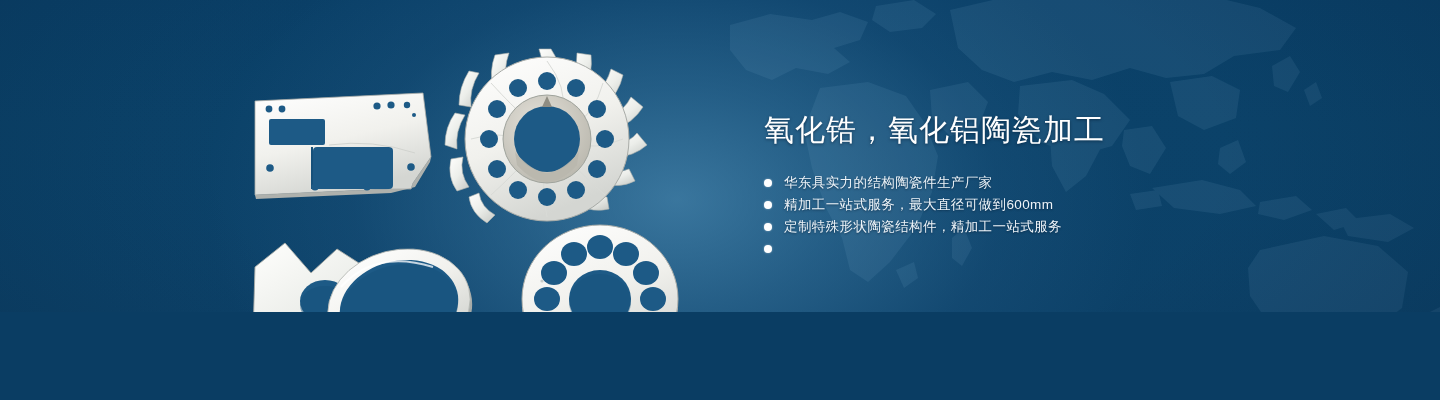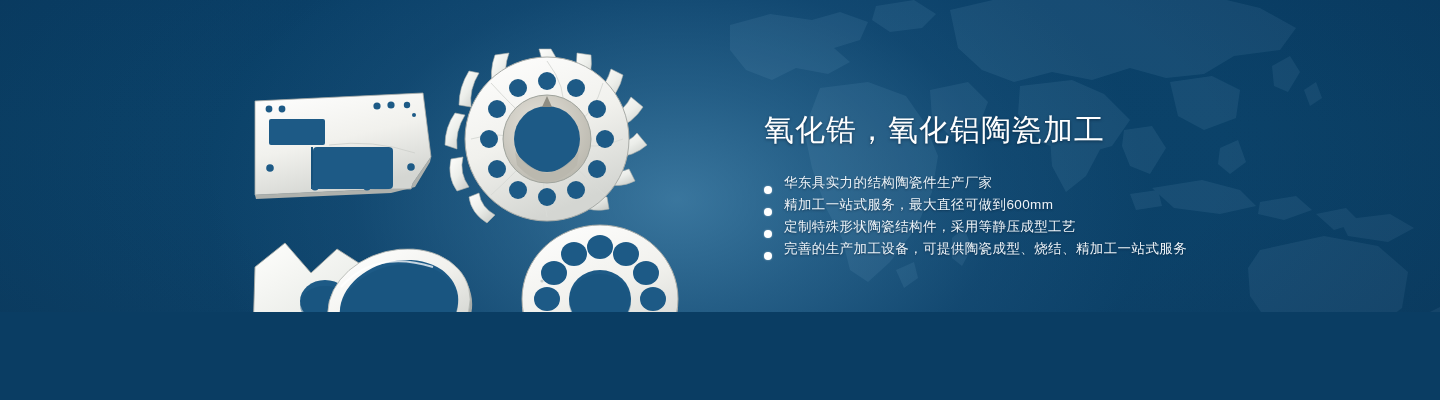--- a/index.html
+++ b/index.html
@@ -82,21 +82,21 @@
     font-weight: normal;
     text-shadow: 0 1px 3px rgba(0,20,40,0.55);
   }
   .bullets {
     list-style: none;
     margin: 0;
     padding: 0;
   }
   .bullet-row {
     display: flex;
-    align-items: flex-end;
+    align-items: center;
     height: 22px;
     margin-bottom: 0px;
   }
   .dot {
     width: 8px;
     height: 8px;
     border-radius: 50%;
     background: #ffffff;
     flex: 0 0 auto;
     margin-right: 12px;
@@ -316,22 +316,21 @@
       <li class="bullet-row">
         <span class="dot"></span>
         <span class="bullet-text">华东具实力的结构陶瓷件生产厂家</span>
       </li>
       <li class="bullet-row">
         <span class="dot"></span>
         <span class="bullet-text">精加工一站式服务，最大直径可做到600mm</span>
       </li>
       <li class="bullet-row">
         <span class="dot"></span>
-        <span class="bullet-text">定制特殊形状陶瓷结构件，采用等静压成型工艺</span>
+        <span class="bullet-text">定制特殊形状陶瓷结构件，精加工一站式服务</span>
       </li>
       <li class="bullet-row">
         <span class="dot"></span>
-        <span class="bullet-text">完善的生产加工设备，可提供陶瓷成型、烧结、精加工一站式服务</span>
       </li>
     </ul>
   </div>
 
 </div>
 
 </body></html>

